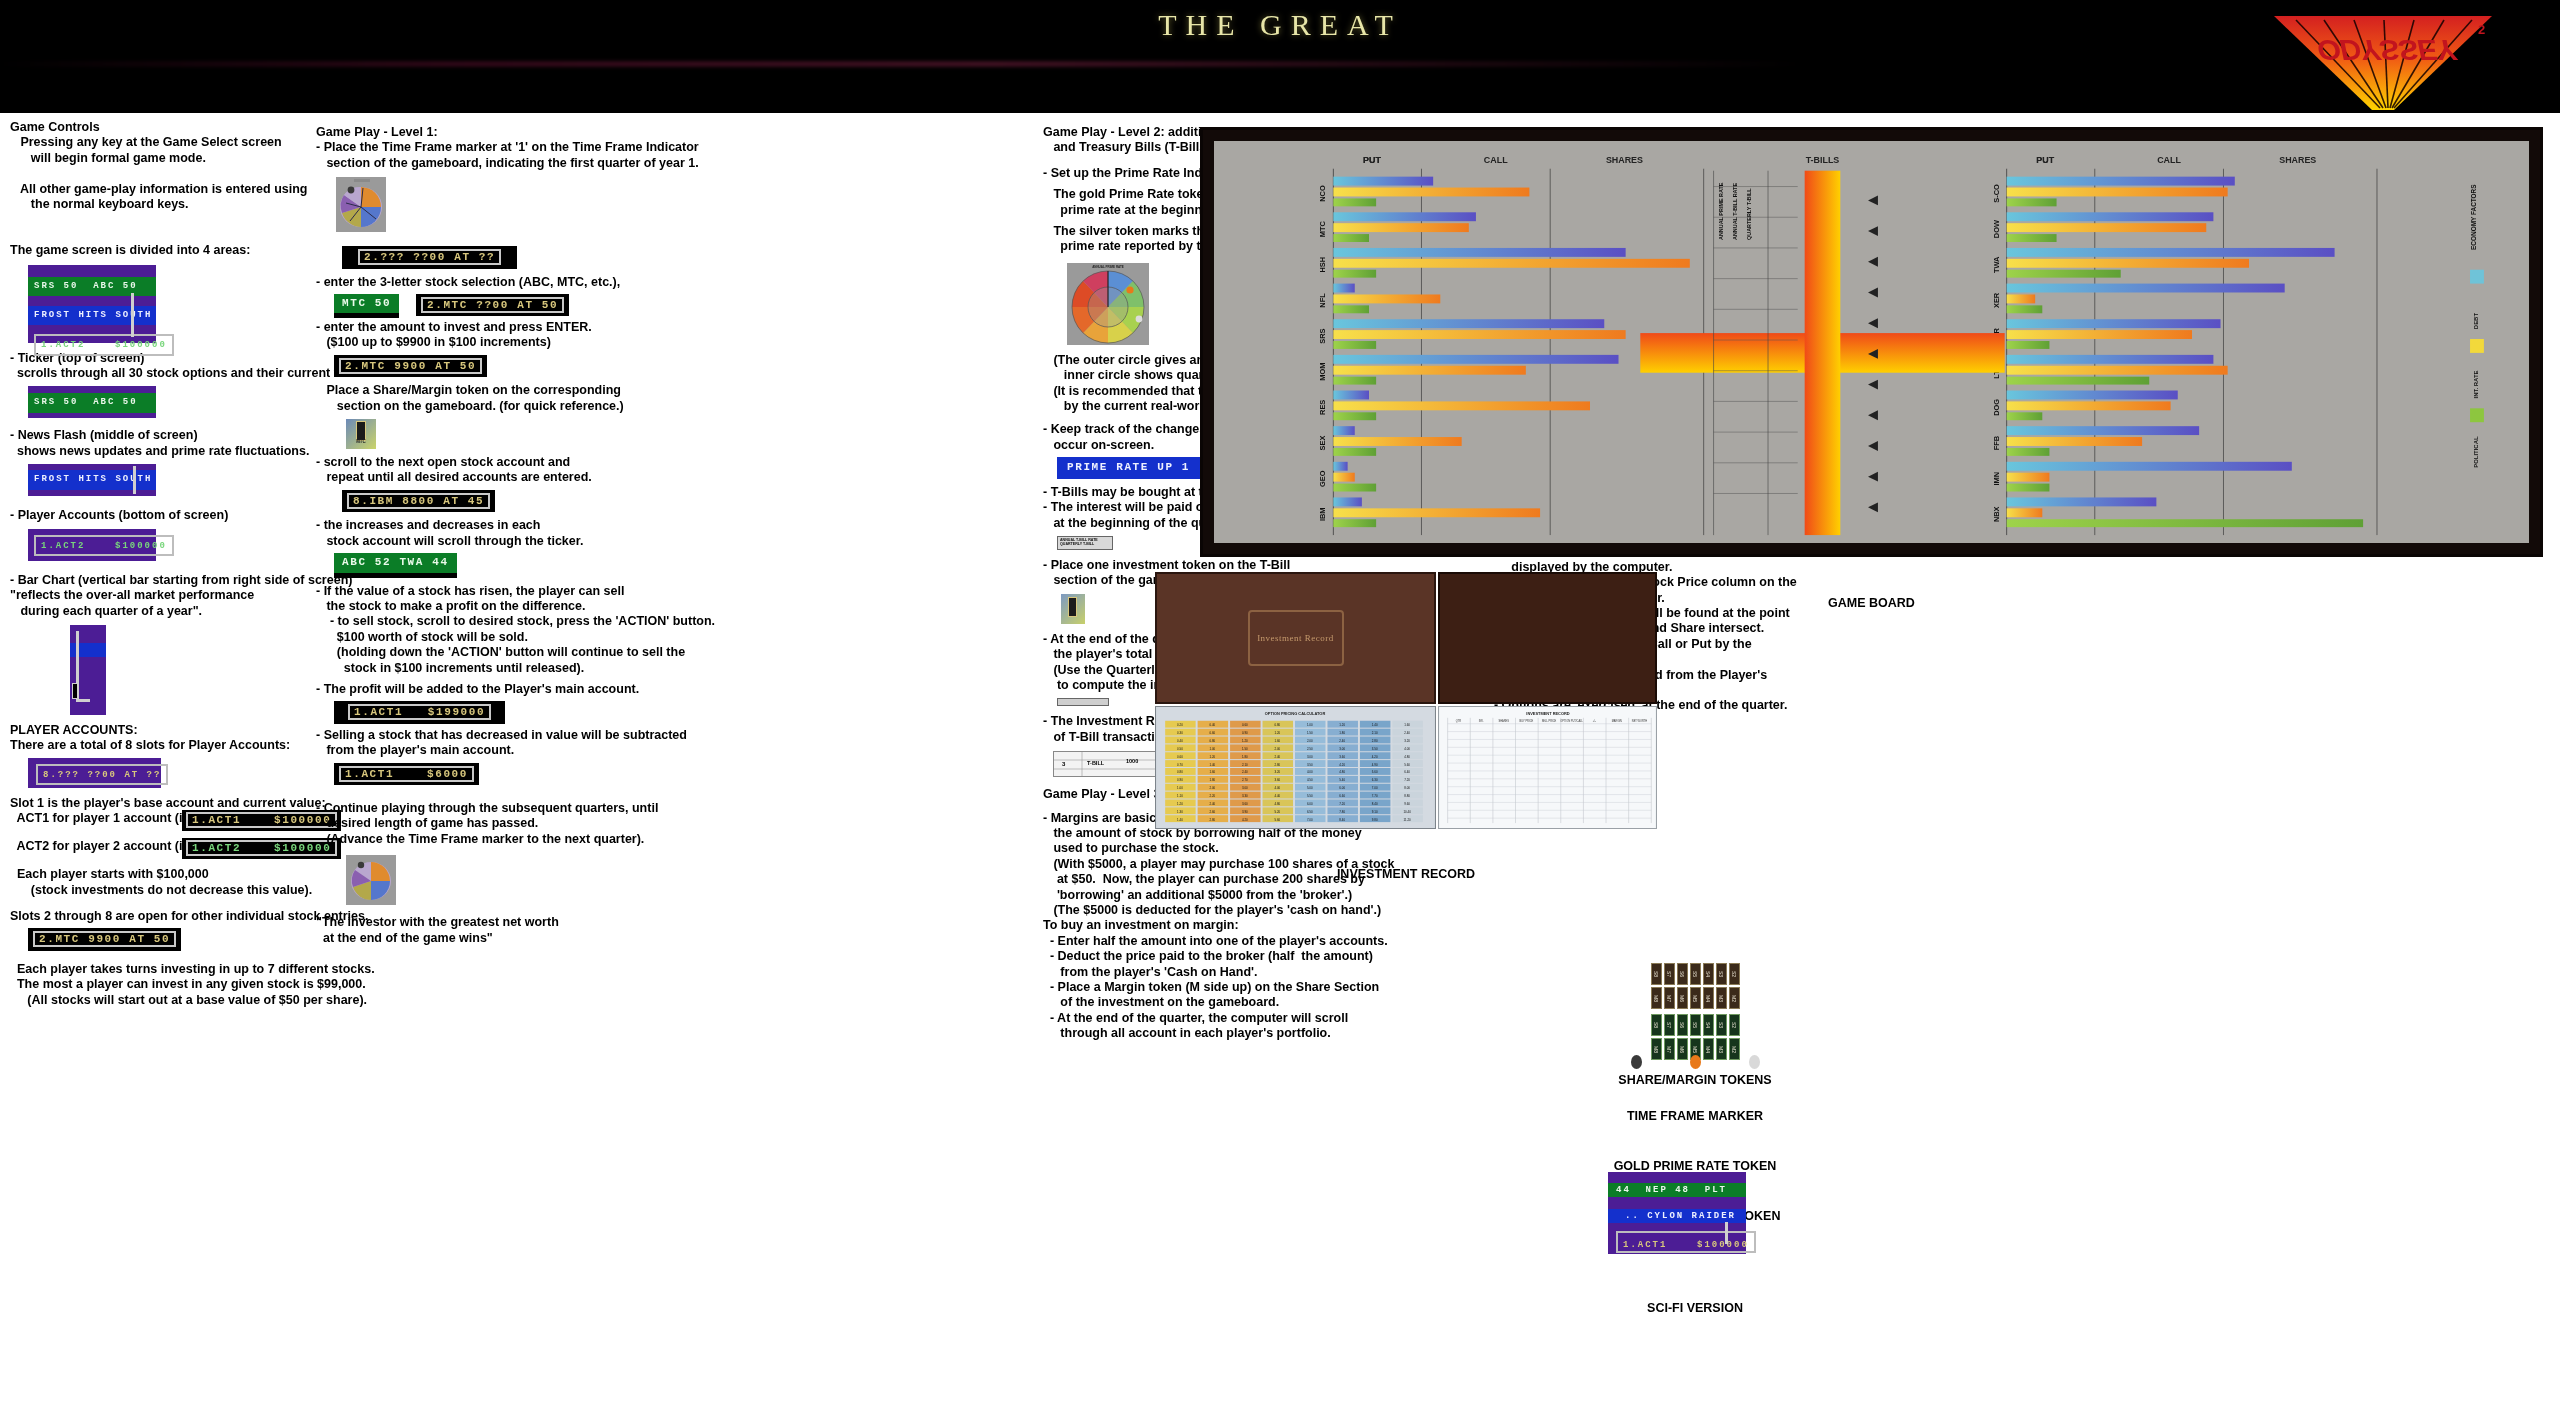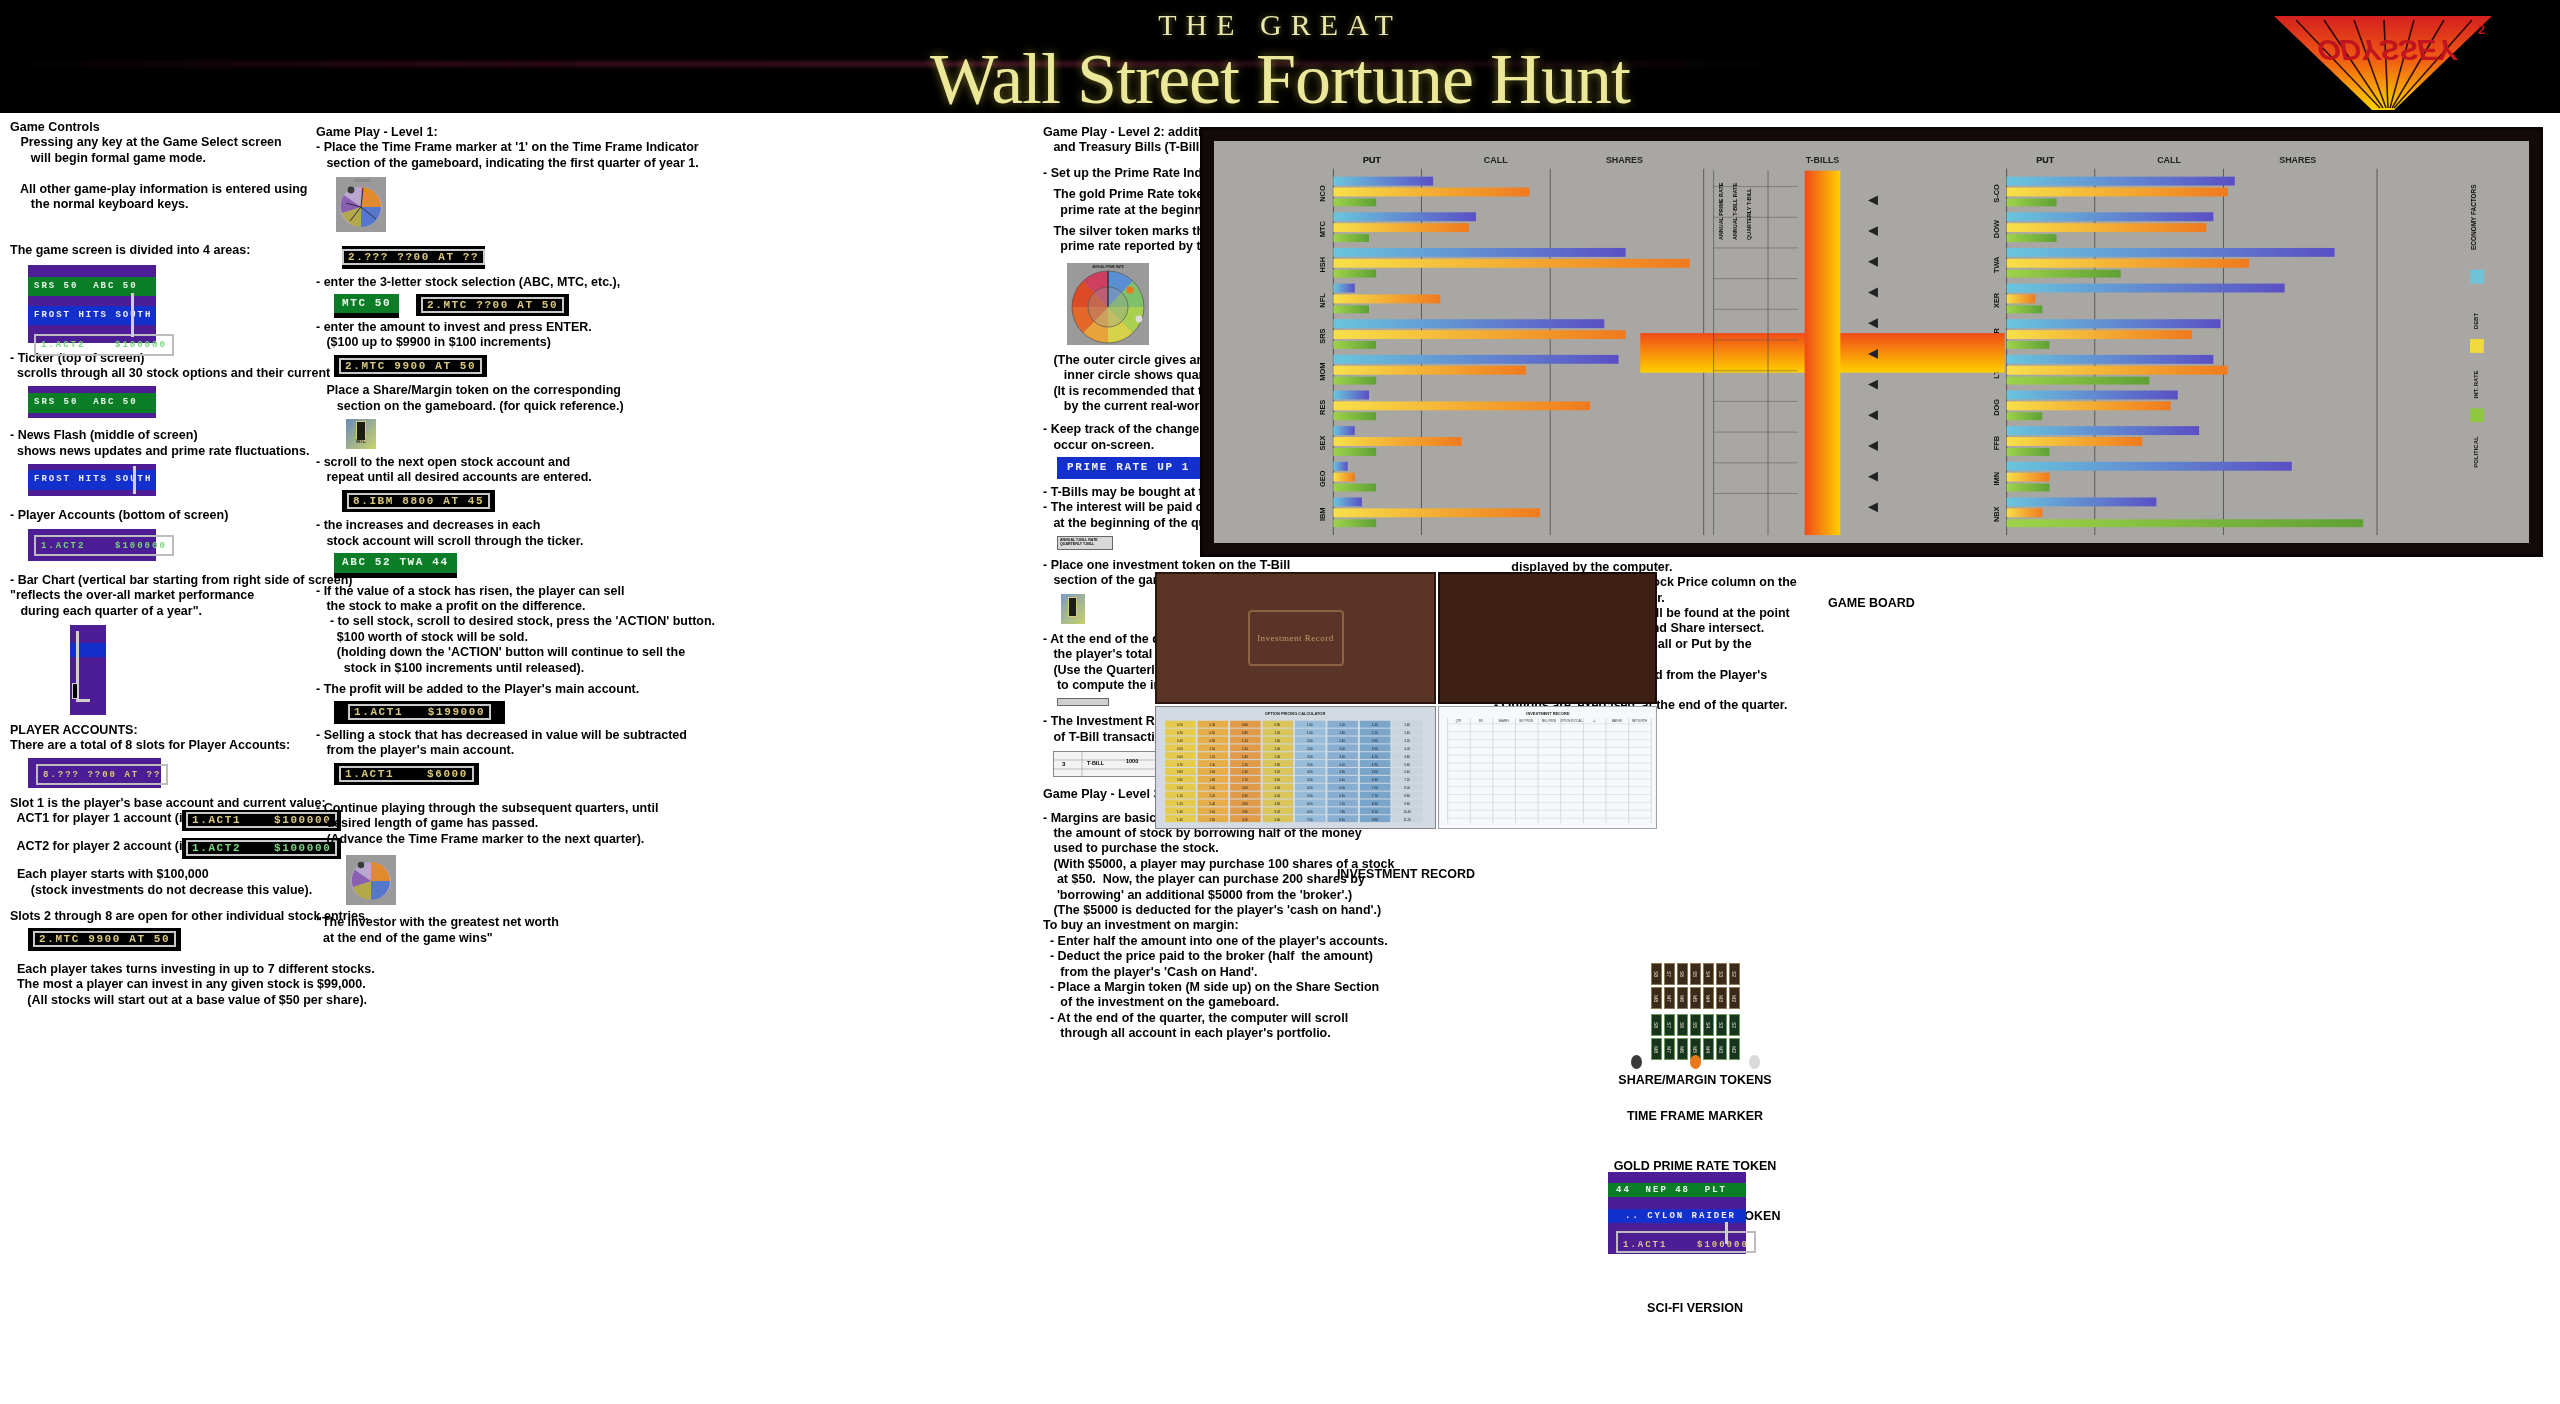--- a/index.html
+++ b/index.html
@@ -107,21 +107,20 @@
   .tok.green { background:#16351c; border:1px solid #6f9a60; }
 
   .dot { width:11px; height:14px; border-radius:50%; display:inline-block; }
 </style>
 </head>
 <body>
 
 <div id="banner">
   <div class="glowline"></div>
   <div class="the-great">THE GREAT</div>
-  <div class="wall-street">Wall Street Fortune Hunt</div>
   <svg id="odyssey" viewBox="0 0 230 100">
     <defs>
       <linearGradient id="og" x1="0" y1="0" x2="0" y2="1">
         <stop offset="0%" stop-color="#d42020"></stop>
         <stop offset="45%" stop-color="#f05a14"></stop>
         <stop offset="100%" stop-color="#ffd400"></stop>
       </linearGradient>
     </defs>
     <polygon points="6,4 224,4 126,98 104,98" fill="url(#og)"></polygon>
     <g stroke="#120000" stroke-width="1.6" opacity="0.85">
@@ -256,21 +255,21 @@
         <line x1="25" y1="30" x2="40" y2="42"></line>
           <line x1="25" y1="30" x2="14" y2="44"></line>
         <line x1="25" y1="30" x2="10" y2="26"></line>
           <line x1="25" y1="30" x2="27" y2="11"></line>
       </g>
       <circle cx="15" cy="13" r="3.4" fill="#3a3a3a"></circle>
       <rect x="18" y="2" width="16" height="3" fill="#8a8a8a"></rect>
     </svg>
   </div>
   <div style="height:10px"></div>
-  <div style="margin:4px 0 0 26px;"><span class="chip" style="padding:3px 0;"><span class="chipline">2.??? ??00 AT ??</span></span></div>
+  <div style="margin:4px 0 0 26px;"><span class="chip" style="padding:3px 16px;"><span class="chipline">2.??? ??00 AT ??</span></span></div>
   <div style="height:6px"></div>
   <div id="c2-b3">
       <div class="ln">- enter the 3-letter stock selection (ABC, MTC, etc.),</div>
     </div>
   <div style="margin:4px 0 0 18px;position:relative;height:20px;">
     <span class="chipgreen">MTC 50</span>
     <span class="chip" style="position:absolute;left:82px;top:0;padding:3px 5px;"><span class="chipline">2.MTC ??00 AT 50</span></span>
   </div>
   <div style="height:6px"></div>
   <div id="c2-b4">

